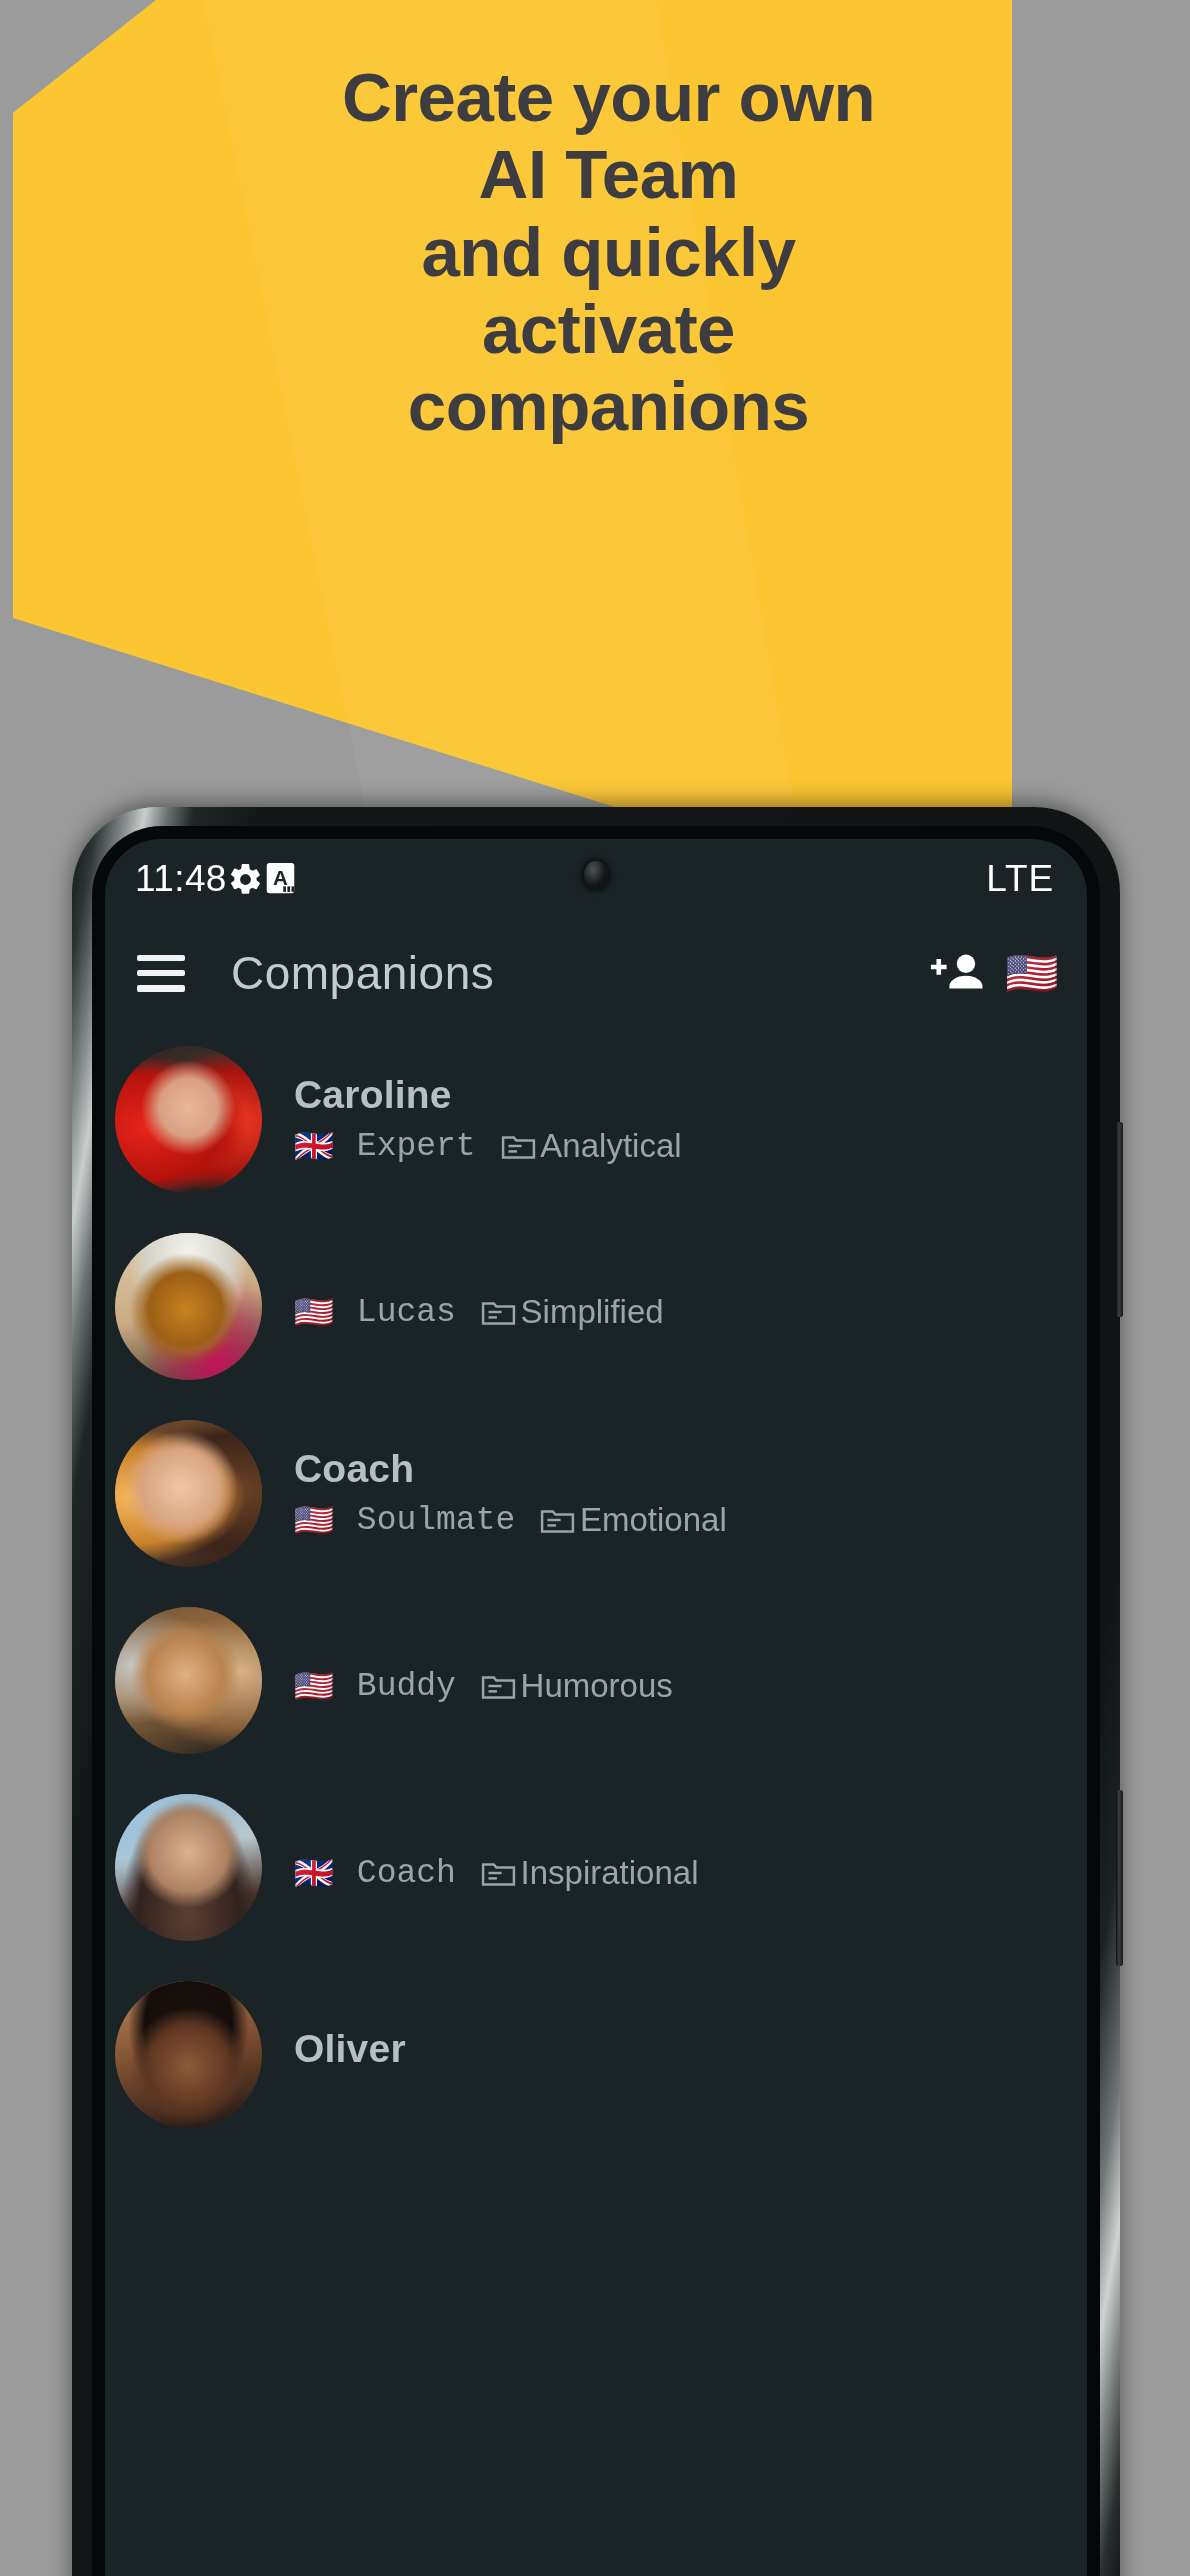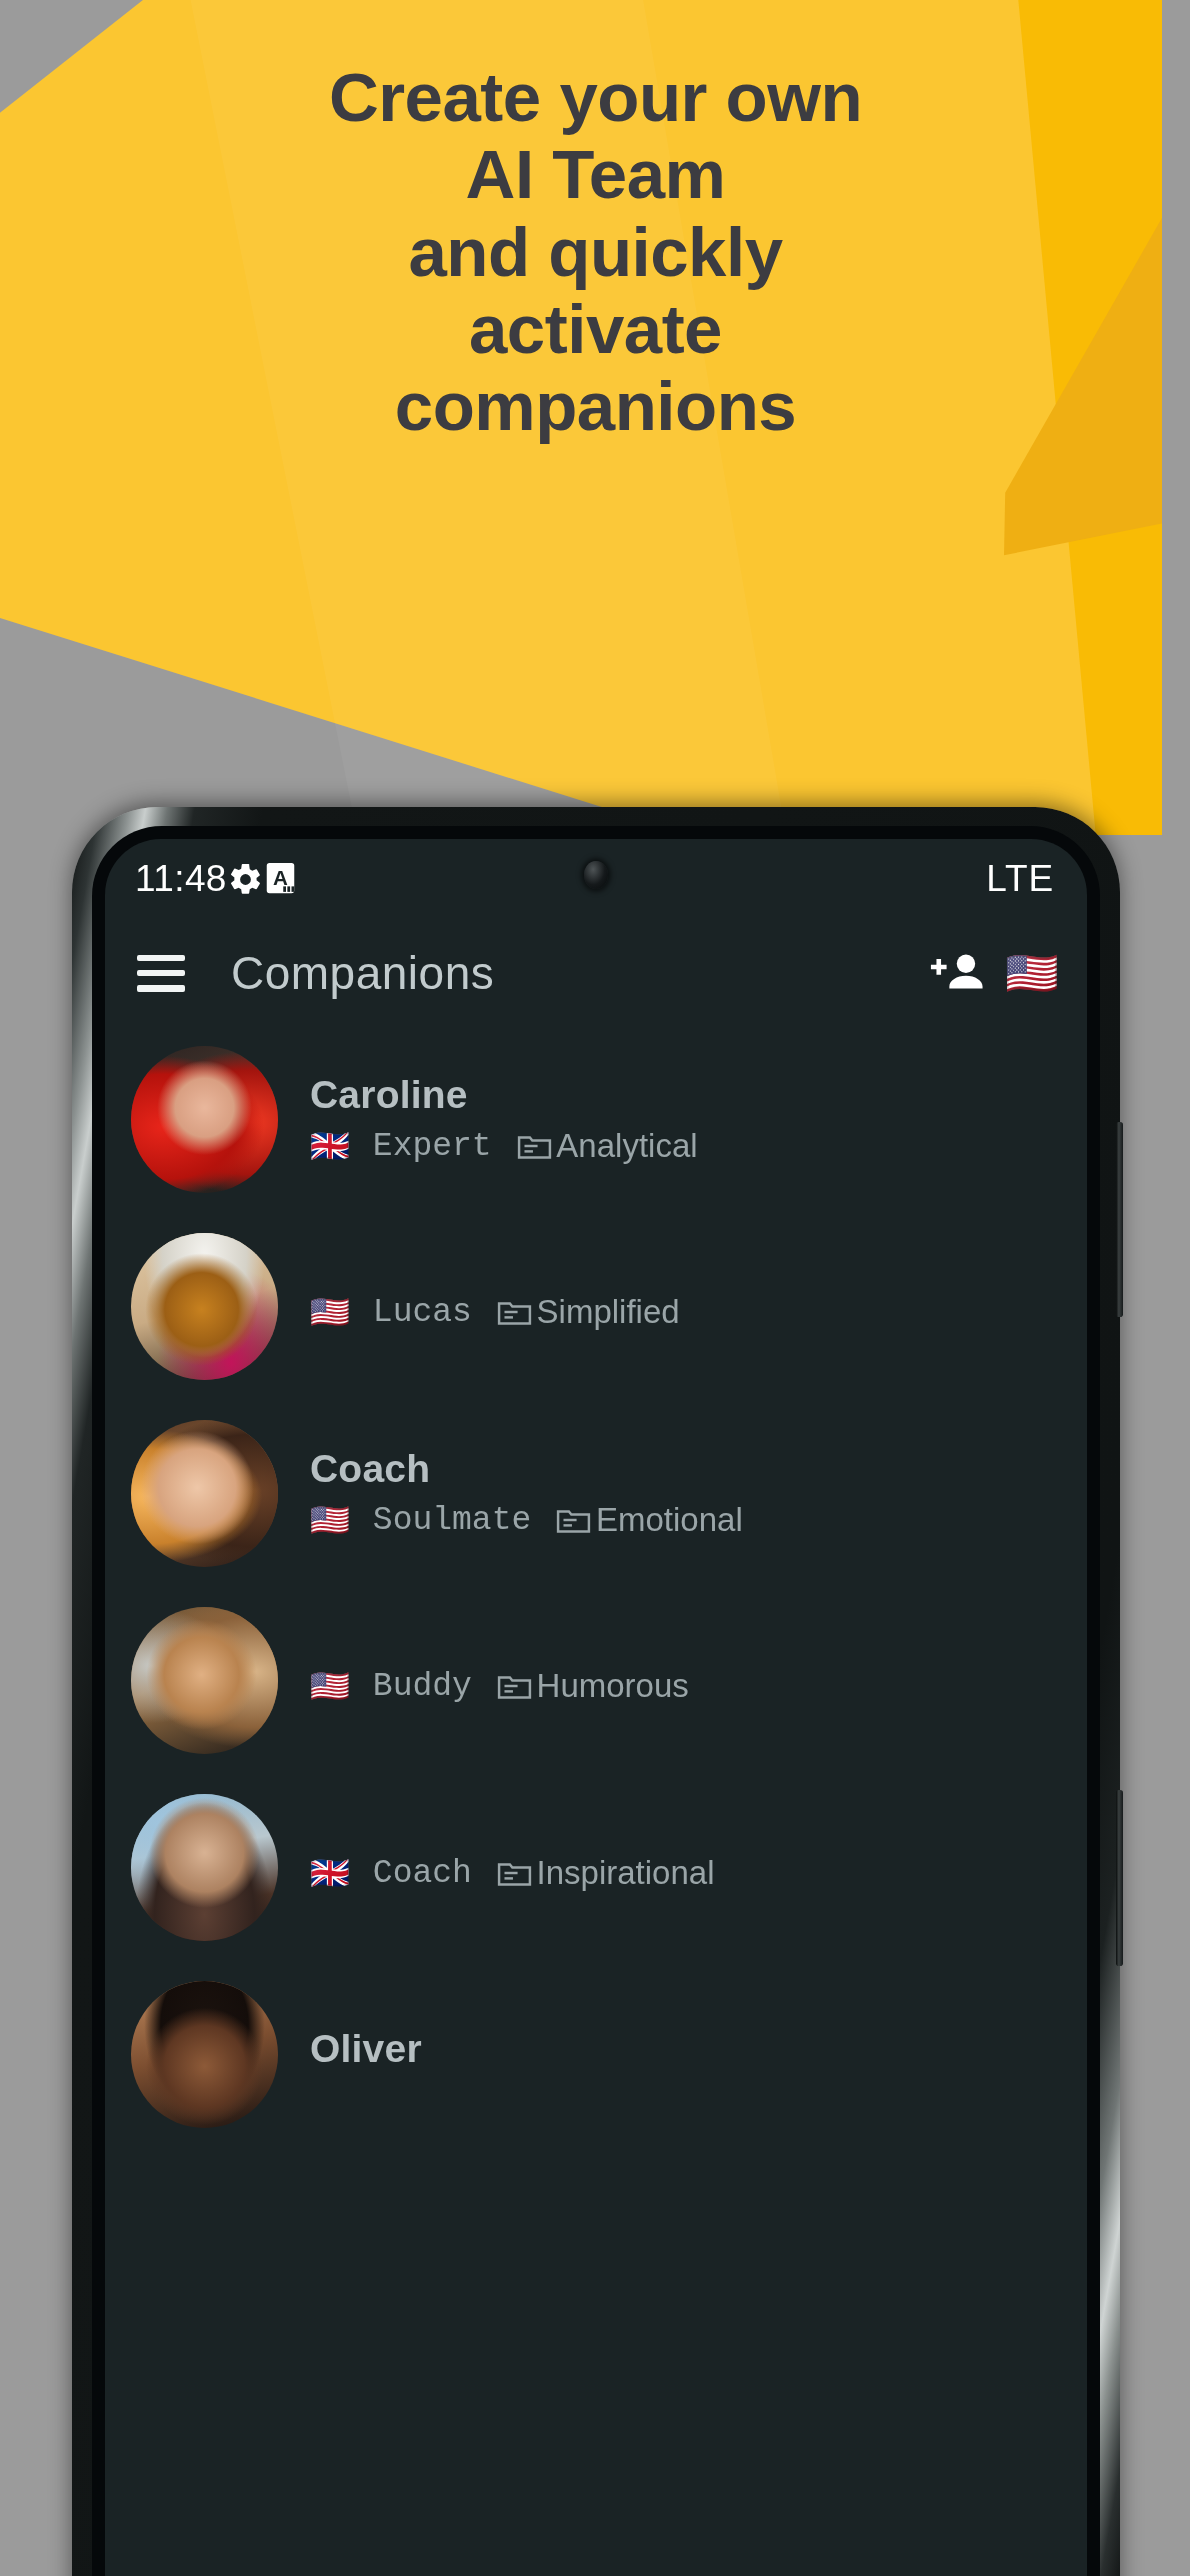--- a/index.html
+++ b/index.html
@@ -5,21 +5,21 @@
   * { margin:0; padding:0; box-sizing:border-box; }
   html, body {
     width:1191px; height:2576px;
     overflow:hidden;
     font-family:"Liberation Sans", sans-serif;
     background:#9b9b9b;
   }
 
   
   .promo {
-    position:absolute; left:0; top:0; width:1162px; height:835px;
+    position:absolute; left:13px; top:0; width:999px; height:835px;
     overflow:hidden;
     background:#9b9b9b;
     text-decoration:underline;
   }
   .poly { position:absolute; }
   .poly-base {
     left:0; top:0; width:1191px; height:835px;
     background:#FBC631;
     clip-path: polygon(0% 13.5%, 12% 0%, 100% 0%, 100% 100%, 58% 100%, 0% 74%);
   }
@@ -135,21 +135,21 @@
   .flag-emoji { font-size:43px; line-height:1; }
 
   
   .list {
     position:absolute; left:0; top:187px; right:0; bottom:0;
     overflow:hidden;
   }
   .row {
     display:flex; align-items:center;
     height:187px;
-    padding-left:26px;
+    padding-left:10px;
   }
   .avatar {
     width:147px; height:147px;
     border-radius:50%;
     flex:0 0 147px;
     overflow:hidden;
     position:relative;
   }
   .avatar .av-bg { position:absolute; inset:0; }
   .row-info { margin-left:32px; min-width:0; }

